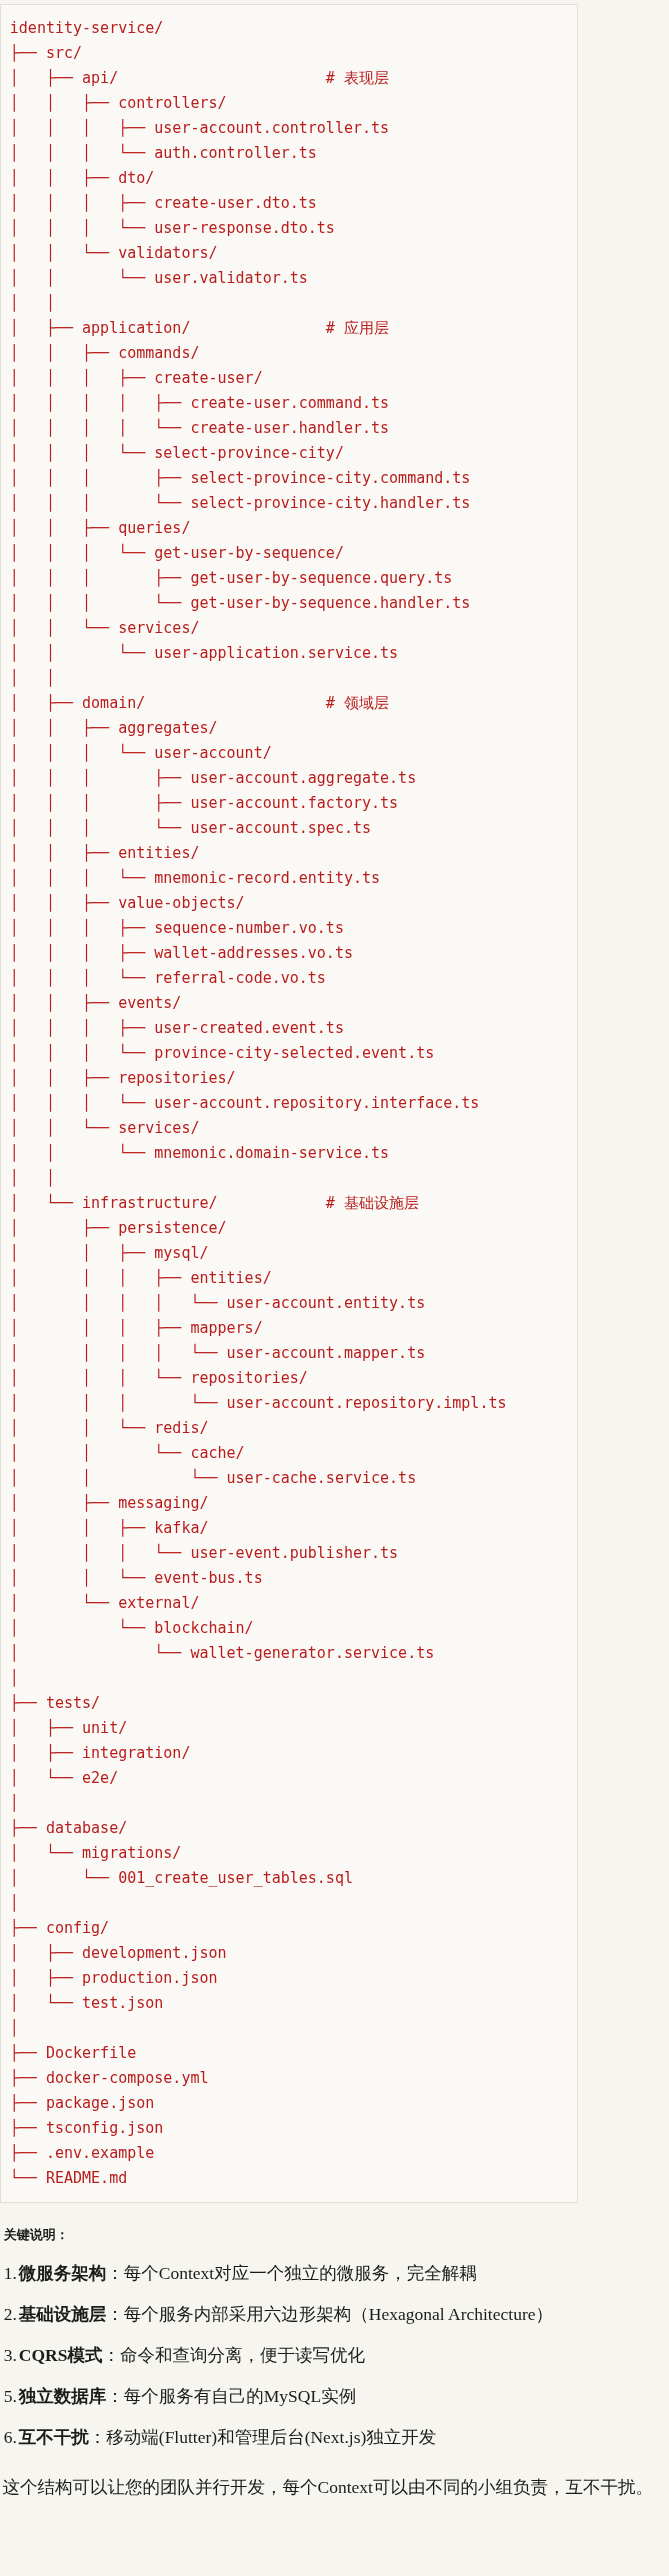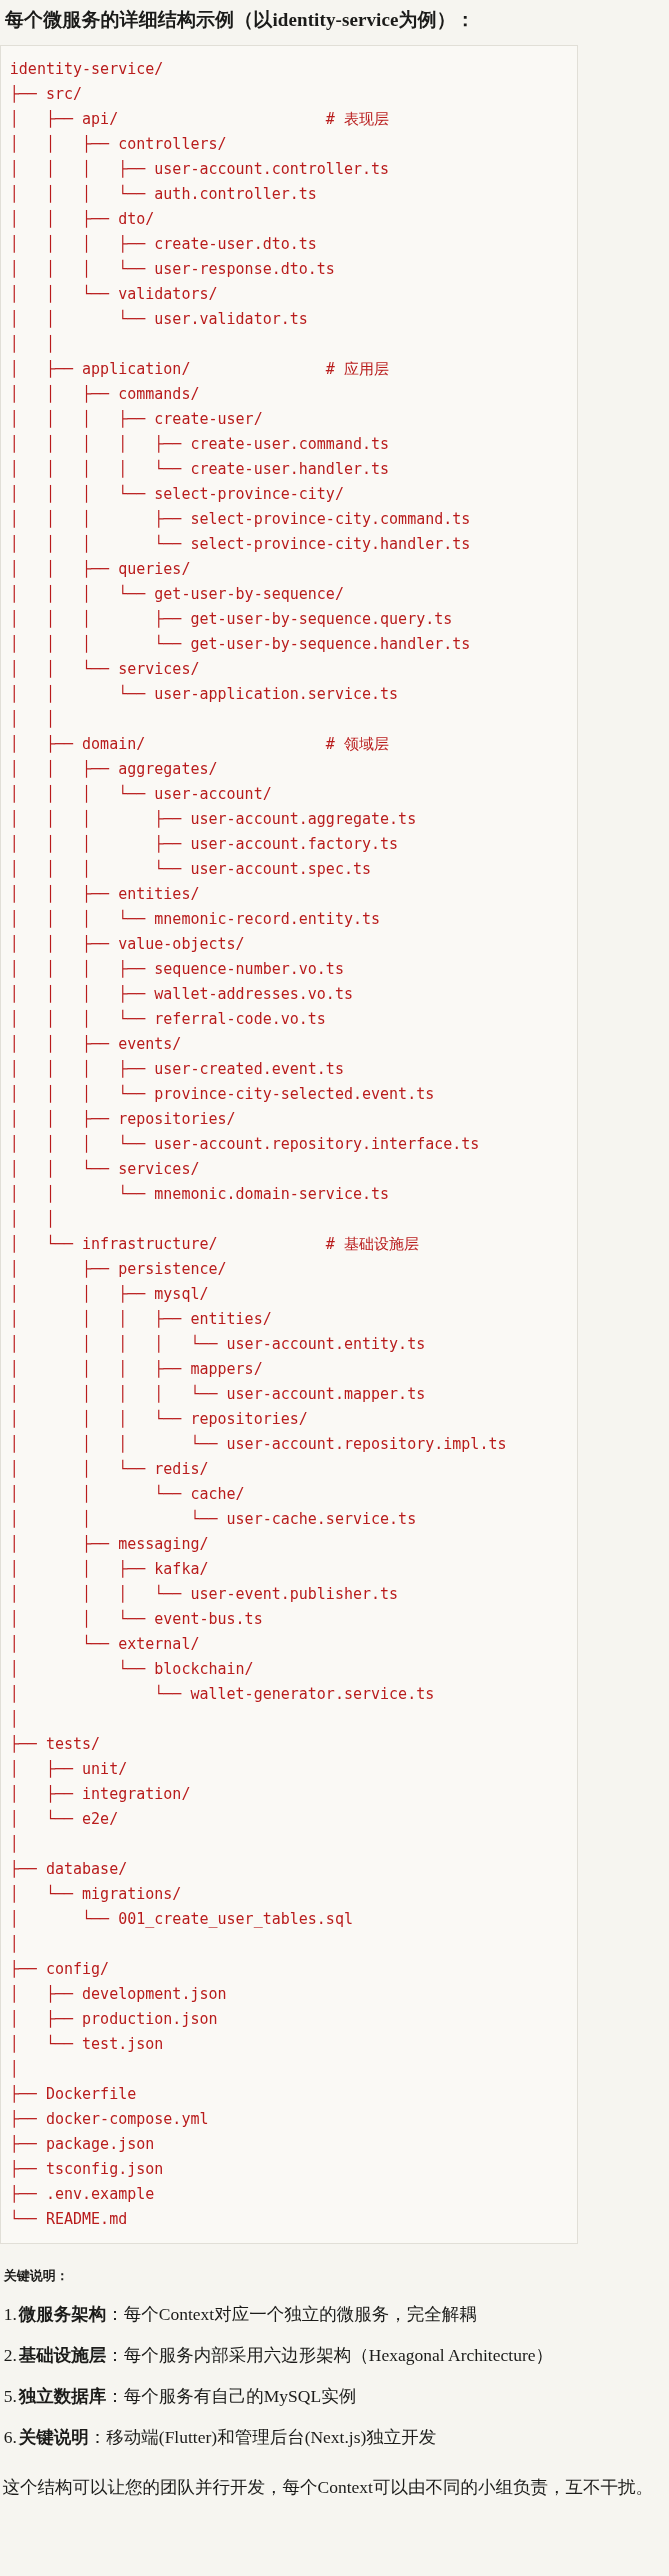--- a/index.html
+++ b/index.html
@@ -60,21 +60,20 @@
     font-size: 17.5px;
     line-height: 25px;
     margin: 26px 6.3px 0 2.5px;
   }
 </style>
 </head>
 <body>
 
 <div class="page">
 
-  <h2 class="page-title">每个微服务的详细结构示例（以identity-service为例）：</h2>
 
   <pre class="code-block">identity-service/
 ├── src/
 │   ├── api/                       # 表现层
 │   │   ├── controllers/
 │   │   │   ├── user-account.controller.ts
 │   │   │   └── auth.controller.ts
 │   │   ├── dto/
 │   │   │   ├── create-user.dto.ts
 │   │   │   └── user-response.dto.ts
@@ -160,23 +159,26 @@
   <h2 class="notes-heading">关键说明：</h2>
 
   <ol class="notes-list">
     <li>
       <span class="num">1.</span><span class="label">微服务架构</span><span>：每个Context对应一个独立的微服务，完全解耦</span>
     </li>
     <li>
       <span class="num">2.</span><span class="label">基础设施层</span><span>：每个服务内部采用六边形架构（Hexagonal Architecture）</span>
     </li>
     <li>
+      <span class="num">3.</span><span class="label">CQRS模式</span><span>：命令和查询分离，便于读写优化</span>
+    </li>
+    <li>
       <span class="num">5.</span><span class="label">独立数据库</span><span>：每个服务有自己的MySQL实例</span>
     </li>
     <li>
-      <span class="num">6.</span><span class="label">关键说明</span><span>：移动端(Flutter)和管理后台(Next.js)独立开发</span>
+      <span class="num">6.</span><span class="label">互不干扰</span><span>：移动端(Flutter)和管理后台(Next.js)独立开发</span>
     </li>
   </ol>
 
   <p class="closing">这个结构可以让您的团队并行开发，每个Context可以由不同的小组负责，互不干扰。</p>
 
 </div>
 
 
 </body></html>

